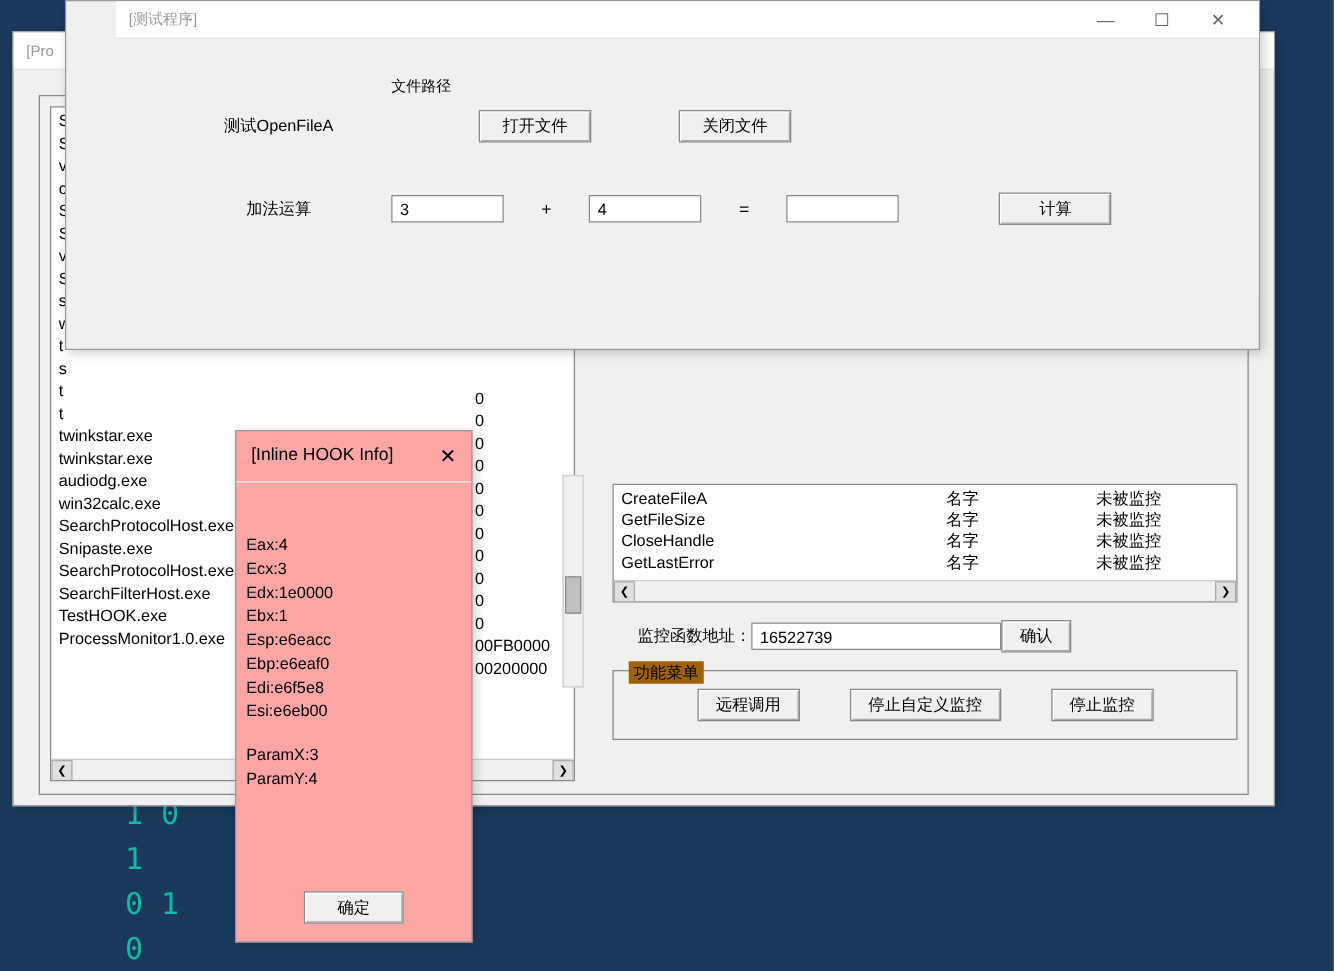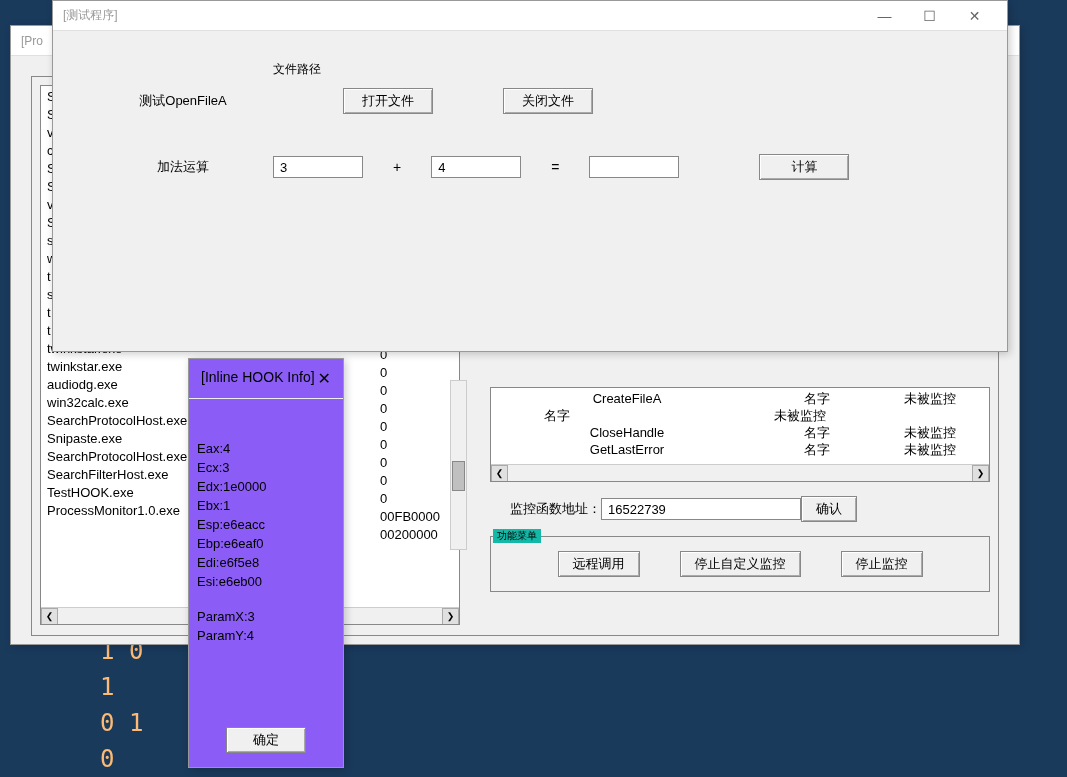--- a/index.html
+++ b/index.html
@@ -9,21 +9,21 @@
       background: #1a3a5c;
       width: 1067px;
       height: 777px;
       position: relative;
       overflow: hidden;
     }
     .bg-numbers {
       position: absolute;
       bottom: 0;
       left: 100px;
-      color: #fdba74;
+      color: #14b8a6;
       font-size: 24px;
       line-height: 36px;
       font-family: monospace;
     }
     .window {
       position: absolute;
       background: #f0f0f0;
       border: 1px solid #999;
       box-shadow: 2px 2px 8px rgba(0,0,0,0.2);
     }
@@ -111,21 +111,21 @@
     }
     .hook-table {
       border: 1px solid #888;
       background: #fff;
       height: 95px;
       overflow: hidden;
       margin-bottom: 8px;
       position: relative;
     }
     .hook-table-inner { padding: 2px 6px; line-height: 17px; font-size: 13px; }
-    .hook-row { display: flex; text-align: center; }
+    .hook-row { display: flex; }
     .hook-col1 { width: 260px; }
     .hook-col2 { width: 120px; }
     .hook-col3 { flex: 1; }
     .addr-row {
       display: flex;
       align-items: center;
       padding: 6px 20px;
       margin-bottom: 8px;
     }
     .label { font-size: 13px; }
@@ -148,34 +148,35 @@
       box-shadow: 1px 1px 0 #fff inset, -1px -1px 0 #aaa inset;
     }
     .fieldset {
       border: 1px solid #888;
       padding: 14px 20px;
       position: relative;
     }
     .fieldset-legend {
       position: absolute;
       top: -8px;
-      left: 2px;
-      background: #14b8a6;
+      left: 12px;
+      background: #a16207;
       padding: 0 4px;
-      font-size: 10px;
+      font-size: 13px;
     }
     .menu-btns { display: flex; gap: 40px; justify-content: center; }
 
     
     .test-window {
       left: 52px;
       top: 0;
       width: 956px;
-      height: 352px;
+      height: 280px;
       z-index: 3;
+      padding-left: 40px;
     }
     .test-body {
       padding: 30px 60px;
       background: #f0f0f0;
     }
     .form-row {
       display: flex;
       align-items: center;
       gap: 20px;
       margin-bottom: 28px;
@@ -219,25 +220,25 @@
       right: 1px;
       top: 80px;
       height: 30px;
       background: #c0c0c0;
       border: 1px solid #888;
     }
 
     
     .hook-popup {
       left: 188px;
-      top: 358px;
-      width: 156px;
+      top: 344px;
+      width: 190px;
       height: 410px;
       z-index: 10;
-      background: #8b5cf6;
+      background: #fca5a5;
     }
     .hook-title {
       display: flex;
       justify-content: space-between;
       padding: 10px 12px;
       font-size: 14px;
       border-bottom: 1px solid #eee;
     }
     .hook-close { cursor: pointer; font-size: 16px; }
     .hook-body {
@@ -308,20 +309,21 @@
 
     <div class="right-panel">
       <div class="hook-table">
         <div class="hook-table-inner" id="htable">
             <div class="hook-row">
               <span class="hook-col1">CreateFileA</span>
               <span class="hook-col2">名字</span>
               <span class="hook-col3">未被监控</span>
             </div>
             <div class="hook-row">
+              <span class="hook-col1">GetFileSize</span>
               <span class="hook-col2">名字</span>
               <span class="hook-col3">未被监控</span>
             </div>
             <div class="hook-row">
               <span class="hook-col1">CloseHandle</span>
               <span class="hook-col2">名字</span>
               <span class="hook-col3">未被监控</span>
             </div>
             <div class="hook-row">
               <span class="hook-col1">GetLastError</span>

